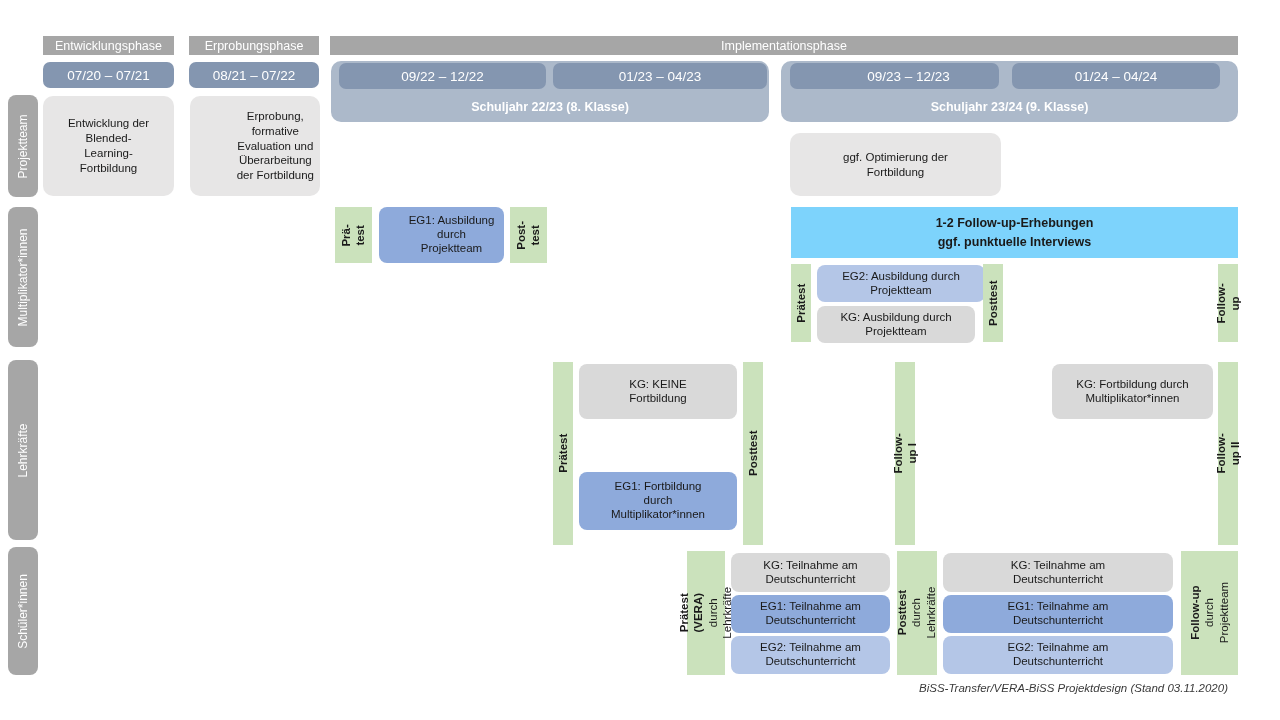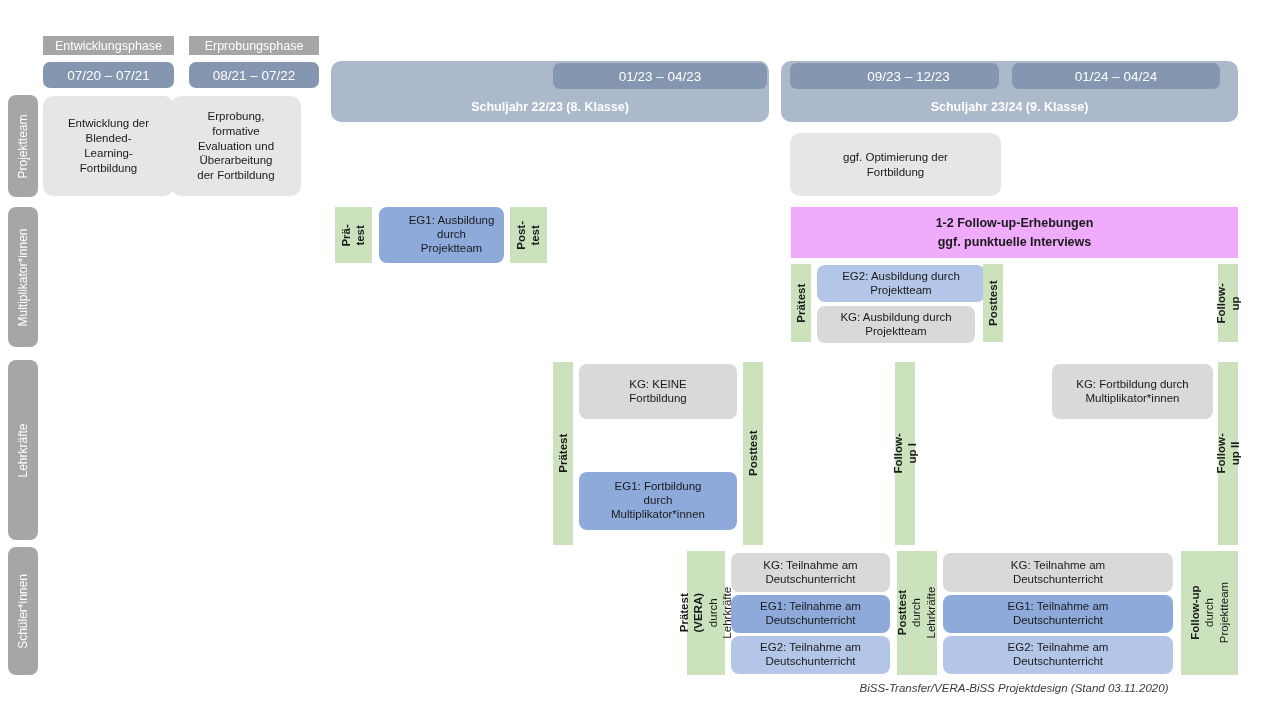--- a/index.html
+++ b/index.html
@@ -14,59 +14,65 @@
   .phasebar { background:#A6A6A6; color:#ffffff; font-size:12.5px; }
   .datebox  { background:#8496B0; color:#ffffff; font-size:13.5px; border-radius:7px; }
   .sycontainer { background:#ACB9CA; border-radius:10px; }
   .sylabel  { color:#ffffff; font-weight:bold; font-size:12.5px; }
 
   .graybox  { background:#E7E6E6; border-radius:10px; font-size:11.5px; line-height:1.3; padding:3px 6px; }
   .kgbox    { background:#D9D9D9; border-radius:8px;  font-size:11.5px; line-height:1.2; padding:2px 4px; }
   .eg1box   { background:#8EAADB; border-radius:8px;  font-size:11.5px; line-height:1.2; padding:2px 4px; }
   .eg2box   { background:#B4C6E7; border-radius:8px;  font-size:11.5px; line-height:1.2; padding:2px 4px; }
   .green    { background:#CBE2BC; }
-  .greenhdr { background:#f0abfc; font-weight:bold; font-size:12.5px; line-height:1.45; }
+  .greenhdr { background:#7dd3fc; font-weight:bold; font-size:12.5px; line-height:1.45; }
 
   .rowlabel { background:#A6A6A6; border-radius:8px; color:#ffffff; font-size:12px; }
 
   .vwrap { position:absolute; inset:0; display:flex; align-items:center; justify-content:center; overflow:visible; }
   .vrot  { transform:rotate(-90deg); display:flex; flex-direction:column; align-items:center;
            justify-content:center; text-align:center; line-height:1.25; white-space:nowrap; }
   .vrot span { white-space:pre-line; }
   .vb { font-weight:bold; font-size:11.5px; }
   .vr { font-weight:normal; font-size:11.5px; }
 
-  .caption { font-size:11.5px; font-style:italic; color:#3a3a3a; text-align:center; }
+  .caption { font-size:11.5px; font-style:italic; color:#3a3a3a; text-align:right; }
 </style>
 </head>
 <body>
 
 <div class="canvas">
 
   <div class="abs flexc phasebar" style="left:43px;top:36px;width:131px;height:19px;">
     <span>Entwicklungsphase</span>
   </div>
   <div class="abs flexc phasebar" style="left:189px;top:36px;width:130px;height:19px;">
     <span>Erprobungsphase</span>
+  </div>
+  <div class="abs flexc phasebar" style="left:330px;top:36px;width:908px;height:19px;">
+    <span>Implementationsphase</span>
   </div>
 
   <div class="abs sycontainer" style="left:331px;top:61px;width:438px;height:61px;"></div>
   <div class="abs sycontainer" style="left:781px;top:61px;width:457px;height:61px;"></div>
   <div class="abs flexc sylabel" style="left:331px;top:95px;width:438px;height:24px;">
     <span>Schuljahr 22/23 (8. Klasse)</span>
   </div>
   <div class="abs flexc sylabel" style="left:781px;top:95px;width:457px;height:24px;">
     <span>Schuljahr 23/24 (9. Klasse)</span>
   </div>
 
   <div class="abs flexc datebox" style="left:43px;top:62px;width:131px;height:26px;">
       <span>07/20 – 07/21</span>
     </div>
   <div class="abs flexc datebox" style="left:189px;top:62px;width:130px;height:26px;">
       <span>08/21 – 07/22</span>
+    </div>
+  <div class="abs flexc datebox" style="left:339px;top:63px;width:207px;height:26px;">
+      <span>09/22 – 12/22</span>
     </div>
   <div class="abs flexc datebox" style="left:553px;top:63px;width:214px;height:26px;">
       <span>01/23 – 04/23</span>
     </div>
   <div class="abs flexc datebox" style="left:790px;top:63px;width:209px;height:26px;padding-left:28px;">
       <span>09/23 – 12/23</span>
     </div>
   <div class="abs flexc datebox" style="left:1012px;top:63px;width:208px;height:26px;">
       <span>01/24 – 04/24</span>
     </div>
@@ -99,21 +105,21 @@
         </div>
       </div>
   </div>
 
   <div class="abs flexc graybox" style="left:43px;top:96px;width:131px;height:100px;">
     <span>Entwicklung der
 Blended-
 Learning-
 Fortbildung</span>
   </div>
-  <div class="abs flexc graybox" style="left:171px;top:96px;width:130px;height:100px;">
+  <div class="abs flexc graybox" style="left:190px;top:96px;width:130px;height:100px;justify-content:flex-end;">
     <span>Erprobung,
 formative
 Evaluation und
 Überarbeitung
 der Fortbildung</span>
   </div>
   <div class="abs flexc graybox" style="left:790px;top:133px;width:211px;height:63px;">
     <span>ggf. Optimierung der
 Fortbildung</span>
   </div>

